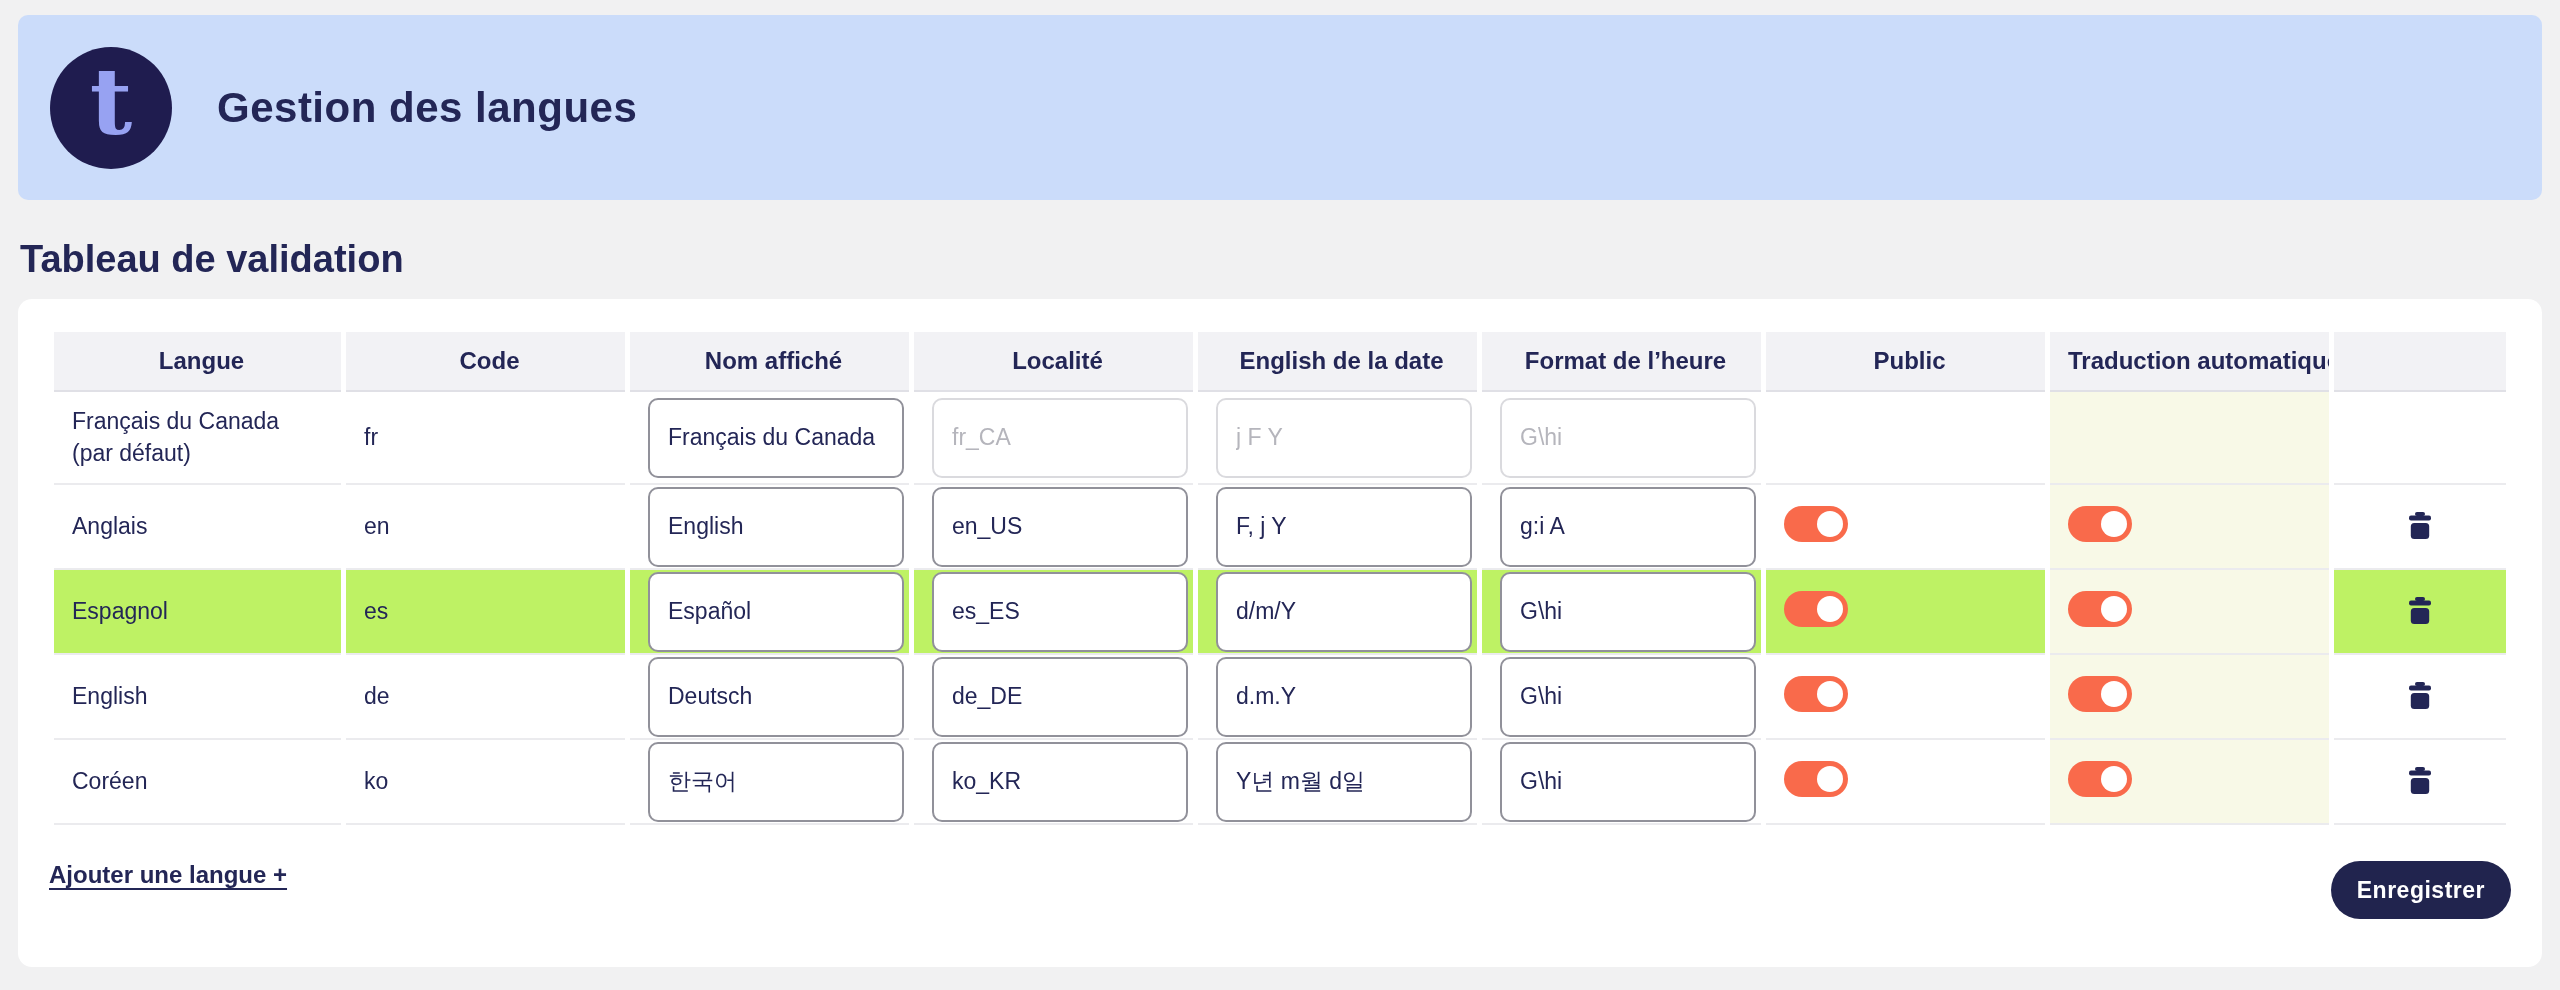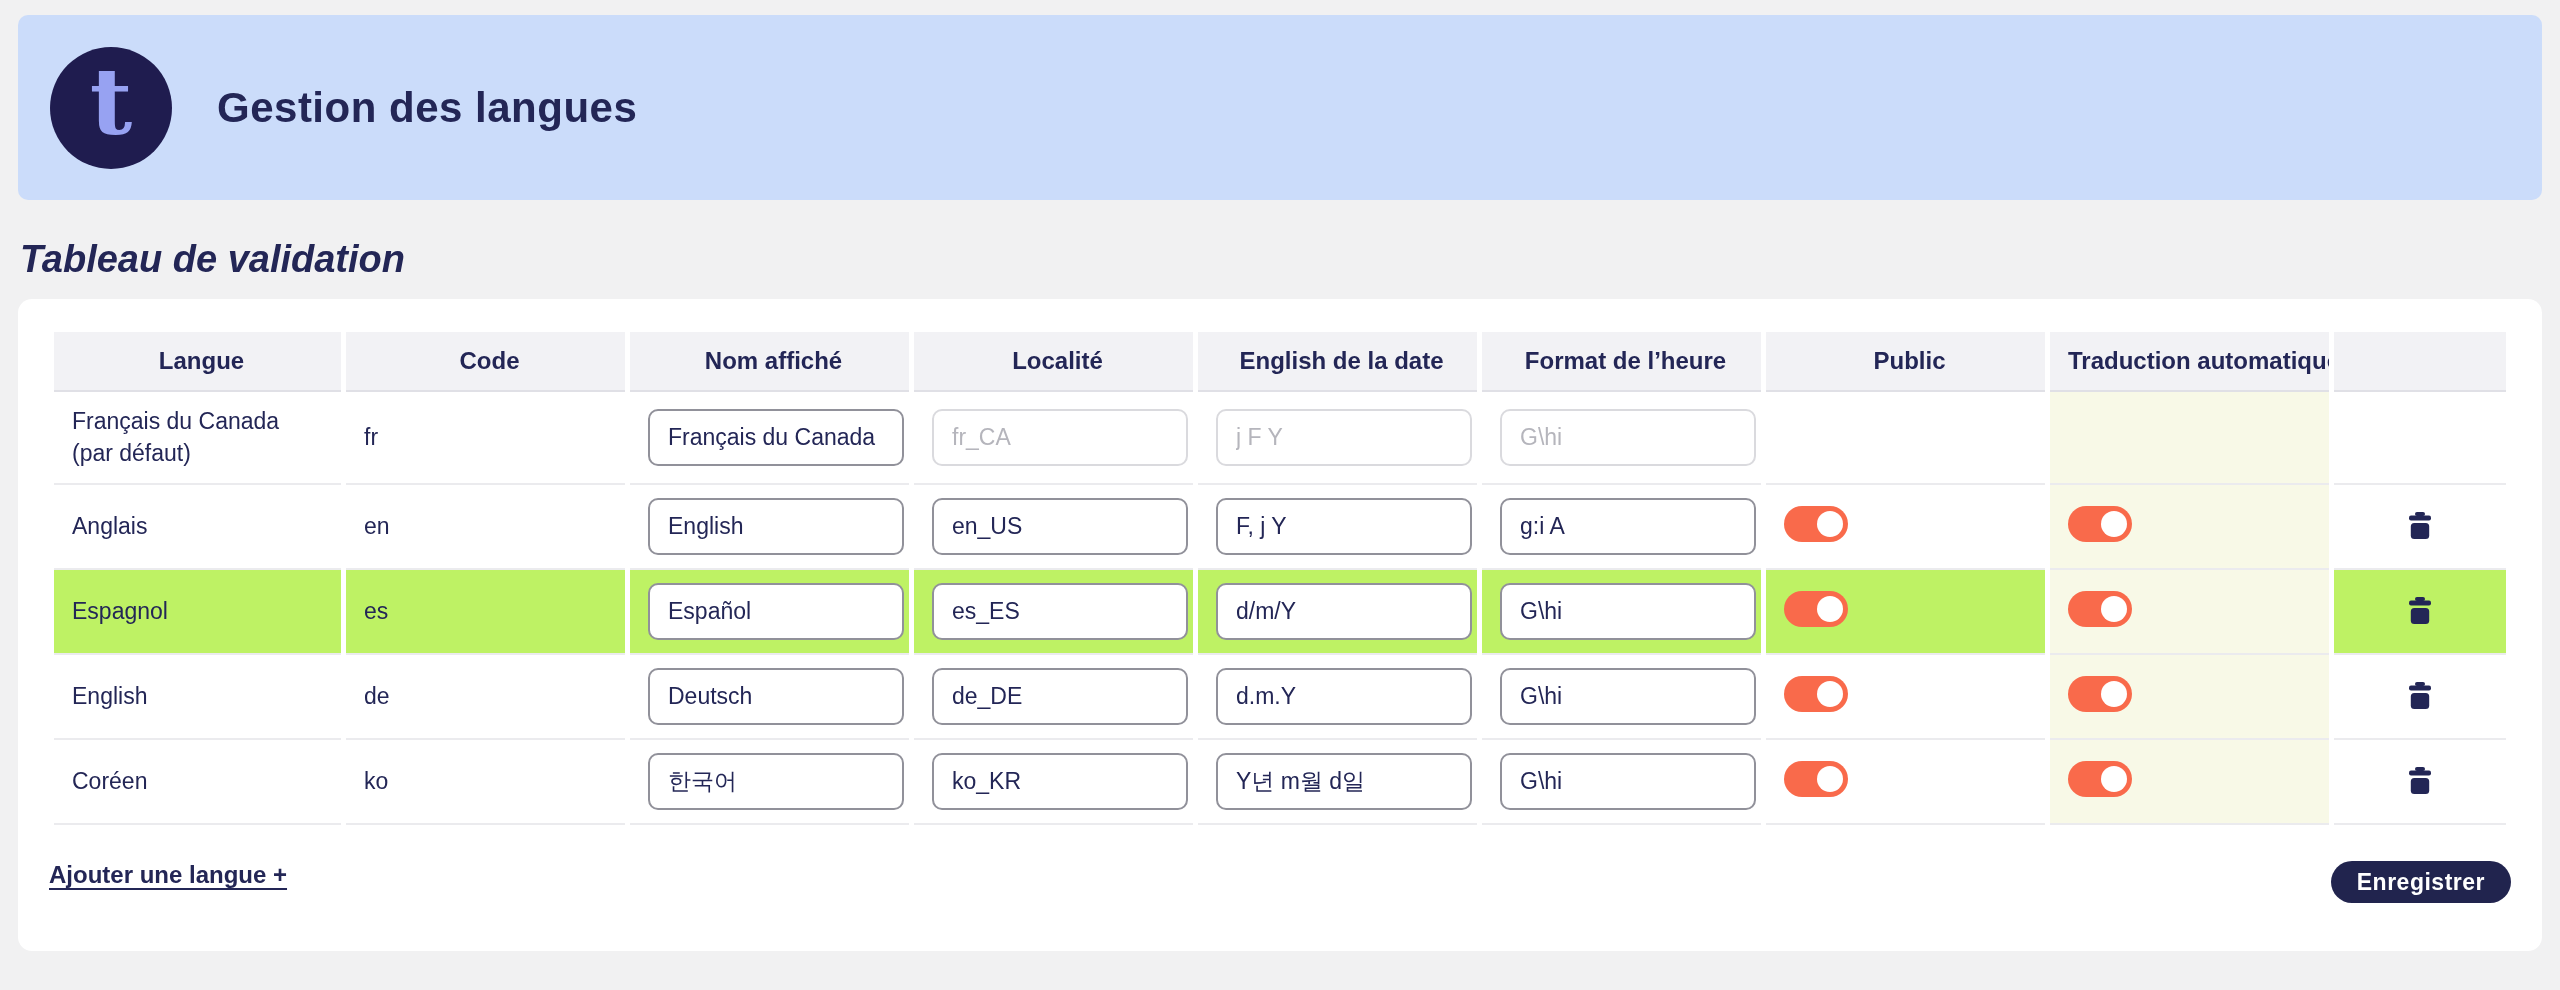--- a/index.html
+++ b/index.html
@@ -44,21 +44,20 @@
     letter-spacing:0.5px;
     color:#232656;
   }
 
   
   .section-title {
     margin:38px 18px 0 20px;
     font-size:38px;
     font-weight:700;
     color:#232656;
-    font-style:italic;
   }
 
   
   .card {
     margin:18px 18px 0 18px;
     background:#ffffff;
     border-radius:14px;
     padding:33px 31px 48px 31px;
   }
 
@@ -93,21 +92,21 @@
   tr.row-default td { height:93px; }
   td.cell-lang { line-height:1.35; padding-right:26px; }
   td.cell-auto { background:#f8f9e7; }
   tr.row-highlight td { background:#bef264; }
   tr.row-highlight td.cell-auto { background:#f8f9e7; }
   td.cell-actions { text-align:center; padding:0; }
 
   
   input.cell-input {
     width:256px;
-    height:57px;
+    height:80px;
     border:2px solid #91919a;
     border-radius:10px;
     background:#ffffff;
     font-family:"Liberation Sans","DejaVu Sans",sans-serif;
     font-size:23px;
     color:#232656;
     padding:0 18px;
     outline:none;
   }
   input.cell-input.ghost {
@@ -150,21 +149,21 @@
   .add-language-link {
     font-size:24px;
     font-weight:700;
     color:#232656;
     text-decoration:underline;
     text-underline-offset:5px;
     cursor:pointer;
   }
   .save-button {
     min-width:154px;
-    height:42px;
+    height:58px;
     padding:0 26px;
     border:none;
     border-radius:29px;
     background:#21244e;
     color:#ffffff;
     font-family:"Liberation Sans","DejaVu Sans",sans-serif;
     font-size:23px;
     font-weight:700;
     letter-spacing:0.5px;
     cursor:pointer;

